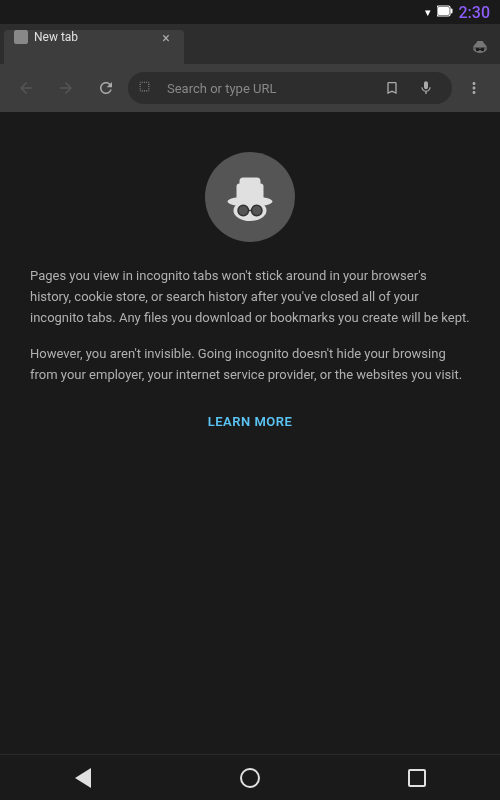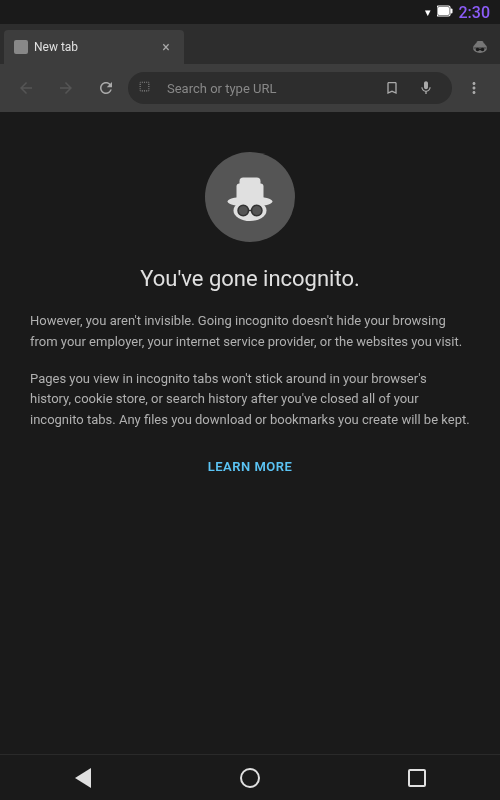--- a/index.html
+++ b/index.html
@@ -48,21 +48,21 @@
       display: flex;
       align-items: flex-end;
       padding: 0 0 0 0;
     }
 
     .tab {
       height: 34px;
       background: #3d3d3d;
       border-radius: 4px 4px 0 0;
       display: flex;
-      align-items: center;
+      align-items: flex-start;
       padding: 0 10px;
       gap: 6px;
       min-width: 180px;
       max-width: 200px;
       position: relative;
       margin-left: 4px;
     }
 
     .tab-favicon {
       width: 14px;
@@ -369,25 +369,24 @@
       <ellipse cx="40" cy="58" rx="22" ry="14" fill="#e0e0e0"></ellipse>
 
       <circle cx="31" cy="58" r="7" fill="#555" stroke="#333" stroke-width="2"></circle>
       <circle cx="49" cy="58" r="7" fill="#555" stroke="#333" stroke-width="2"></circle>
 
       <line x1="38" y1="58" x2="42" y2="58" stroke="#333" stroke-width="2"></line>
 
     </svg>
   </div>
 
-  <h1 class="incognito-heading">You've gone incognito.</h1>
+
+  <p class="incognito-para">Pages you view in incognito tabs won't stick around in your browser's history, cookie store, or search history after you've closed all of your incognito tabs. Any files you download or bookmarks you create will be kept.</p>
 
   <p class="incognito-para">However, you aren't invisible. Going incognito doesn't hide your browsing from your employer, your internet service provider, or the websites you visit.</p>
-
-  <p class="incognito-para">Pages you view in incognito tabs won't stick around in your browser's history, cookie store, or search history after you've closed all of your incognito tabs. Any files you download or bookmarks you create will be kept.</p>
 
   <a class="learn-more">LEARN MORE</a>
 </div>
 
 <div class="nav-bar">
   <div class="nav-btn">
     <div class="back-triangle"></div>
   </div>
   <div class="nav-btn">
     <div class="home-circle"></div>

